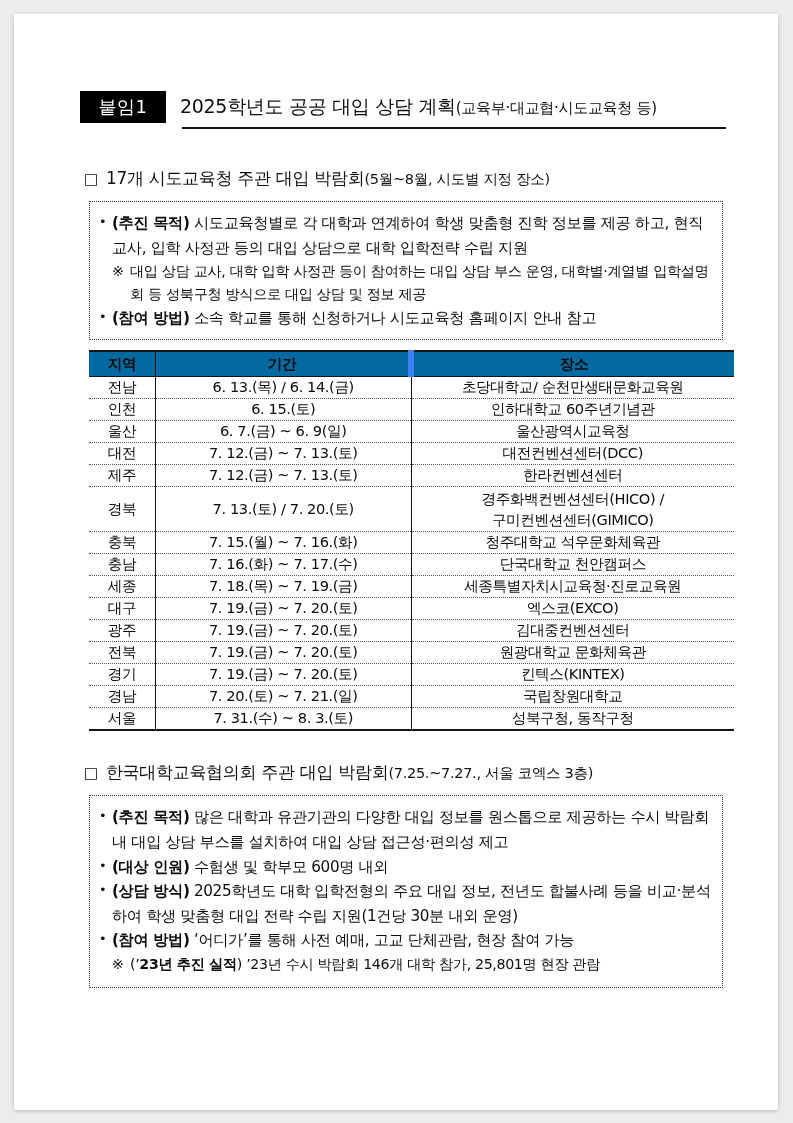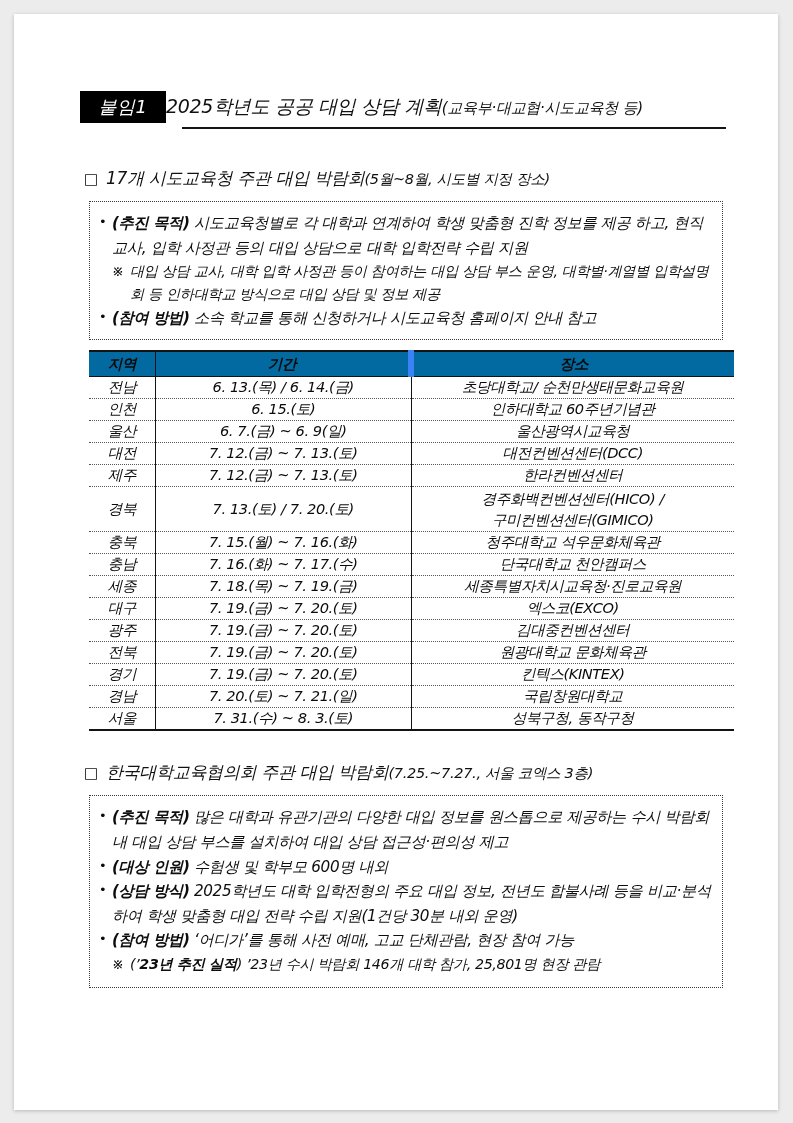--- a/index.html
+++ b/index.html
@@ -23,21 +23,20 @@
     background: #ffffff;
     box-shadow: 0 1px 4px rgba(0,0,0,0.22);
     overflow: hidden;
   }
 
   .content {
     position: absolute;
     left: 66px;
     top: 76px;
     width: 646px;
-    font-style: italic;
   }
 
   
   .doc-header {
     display: flex;
     align-items: center;
     height: 34px;
   }
   .attach-badge {
     background: #000000;
@@ -45,20 +44,21 @@
     width: 86px;
     height: 32px;
     display: flex;
     align-items: center;
     justify-content: center;
     font-size: 18px;
     letter-spacing: 0.5px;
     flex: 0 0 auto;
   }
   .doc-title {
+    margin-left: 14px;
     font-size: 19px;
     color: #101010;
     white-space: nowrap;
     letter-spacing: -0.3px;
   }
   .doc-title .paren {
     font-size: 15px;
   }
   .title-rule {
     margin-left: 102px;
@@ -185,21 +185,21 @@
       <span class="sq">□</span><span>17개 시도교육청 주관 대입 박람회</span><span class="paren">(5월~8월, 시도별 지정 장소)</span>
     </div>
 
     <div class="info-box" id="info-box-1">
       <div class="bullet-row">
         <span class="dot">•</span>
         <span class="btext"><b>(추진 목적)</b><span> 시도교육청별로 각 대학과 연계하여 학생 맞춤형 진학 정보를 제공 하고, 현직 교사, 입학 사정관 등의 대입 상담으로 대학 입학전략 수립 지원</span></span>
       </div>
       <div class="note-row">
         <span class="mark">※</span>
-        <span class="ntext">대입 상담 교사, 대학 입학 사정관 등이 참여하는 대입 상담 부스 운영, 대학별·계열별 입학설명회 등 인하대학교 방식으로 대입 상담 및 정보 제공</span>
+        <span class="ntext">대입 상담 교사, 대학 입학 사정관 등이 참여하는 대입 상담 부스 운영, 대학별·계열별 입학설명회 등 성북구청 방식으로 대입 상담 및 정보 제공</span>
       </div>
       <div class="bullet-row">
         <span class="dot">•</span>
         <span class="btext"><b>(참여 방법)</b><span> 소속 학교를 통해 신청하거나 시도교육청 홈페이지 안내 참고</span></span>
       </div>
     </div>
 
     <table class="fair-table">
       <thead>
         <tr>

